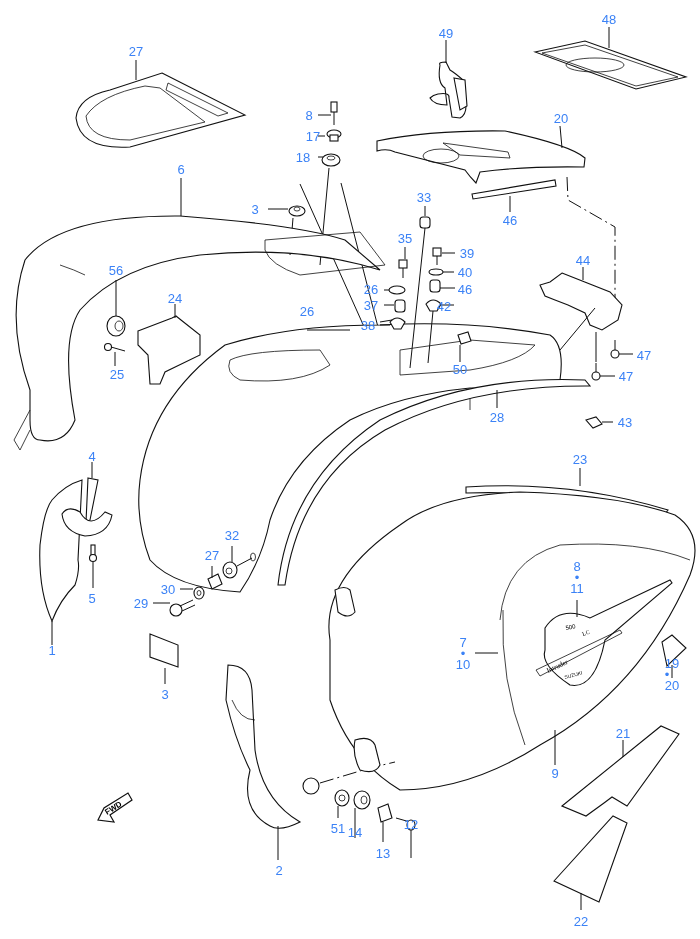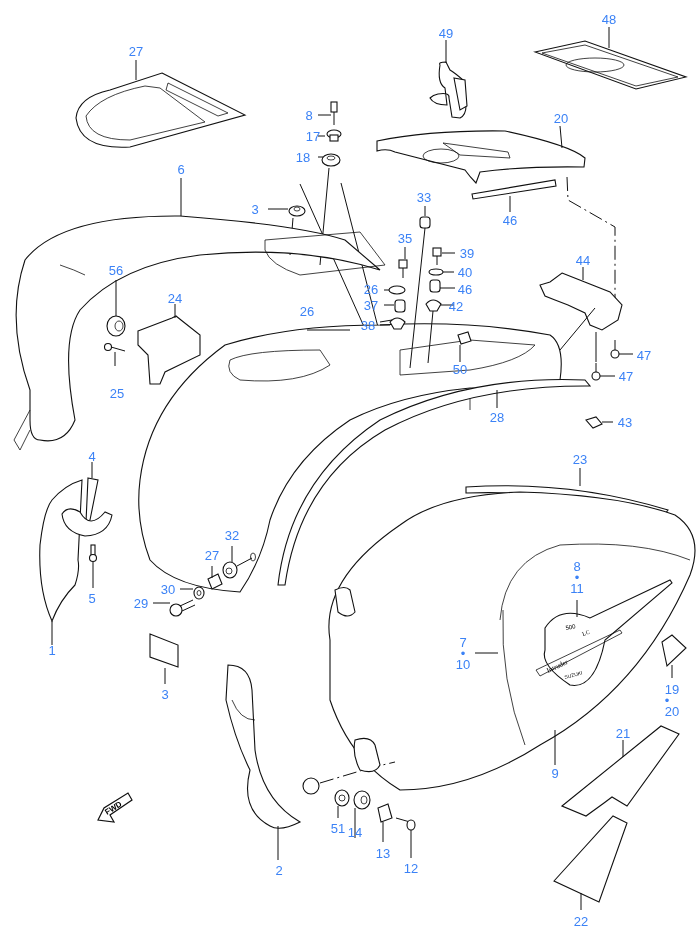--- a/index.html
+++ b/index.html
@@ -275,25 +275,25 @@
 <div class="lbl" style="left:255px;top:209px">3</div>
 <div class="lbl" style="left:561px;top:118px">20</div>
 <div class="lbl" style="left:510px;top:220px">46</div>
 <div class="lbl" style="left:424px;top:197px">33</div>
 <div class="lbl" style="left:405px;top:238px">35</div>
 <div class="lbl" style="left:467px;top:253px">39</div>
 <div class="lbl" style="left:465px;top:272px">40</div>
 <div class="lbl" style="left:465px;top:289px">46</div>
 <div class="lbl" style="left:371px;top:289px">26</div>
 <div class="lbl" style="left:371px;top:305px">37</div>
-<div class="lbl" style="left:456px;top:306px">42</div>
+<div class="lbl" style="left:444px;top:306px">42</div>
 <div class="lbl" style="left:368px;top:325px">38</div>
 <div class="lbl" style="left:116px;top:270px">56</div>
 <div class="lbl" style="left:175px;top:298px">24</div>
-<div class="lbl" style="left:117px;top:393px">25</div>
+<div class="lbl" style="left:117px;top:374px">25</div>
 <div class="lbl" style="left:307px;top:311px">26</div>
 <div class="lbl" style="left:583px;top:260px">44</div>
 <div class="lbl" style="left:644px;top:355px">47</div>
 <div class="lbl" style="left:626px;top:376px">47</div>
 <div class="lbl" style="left:460px;top:369px">50</div>
 <div class="lbl" style="left:625px;top:422px">43</div>
 <div class="lbl" style="left:497px;top:417px">28</div>
 <div class="lbl" style="left:580px;top:459px">23</div>
 <div class="lbl" style="left:92px;top:456px">4</div>
 <div class="lbl" style="left:92px;top:598px">5</div>
@@ -302,24 +302,24 @@
 <div class="lbl" style="left:212px;top:555px">27</div>
 <div class="lbl" style="left:168px;top:589px">30</div>
 <div class="lbl" style="left:141px;top:603px">29</div>
 <div class="lbl" style="left:165px;top:694px">3</div>
 <div class="lbl" style="left:577px;top:577px;white-space:pre;text-align:center;line-height:11px">8
 •
 11</div>
 <div class="lbl" style="left:463px;top:653px;white-space:pre;text-align:center;line-height:11px">7
 •
 10</div>
-<div class="lbl" style="left:672px;top:700px;white-space:pre;line-height:11px">19
+<div class="lbl" style="left:672px;top:674px;white-space:pre;line-height:11px">19
 •
 20</div>
 <div class="lbl" style="left:555px;top:773px">9</div>
 <div class="lbl" style="left:623px;top:733px">21</div>
 <div class="lbl" style="left:581px;top:921px">22</div>
 <div class="lbl" style="left:279px;top:870px">2</div>
 <div class="lbl" style="left:338px;top:828px">51</div>
 <div class="lbl" style="left:355px;top:832px">14</div>
 <div class="lbl" style="left:383px;top:853px">13</div>
-<div class="lbl" style="left:411px;top:868px">12</div>
+<div class="lbl" style="left:411px;top:824px">12</div>
 </div>
 
 </body></html>

